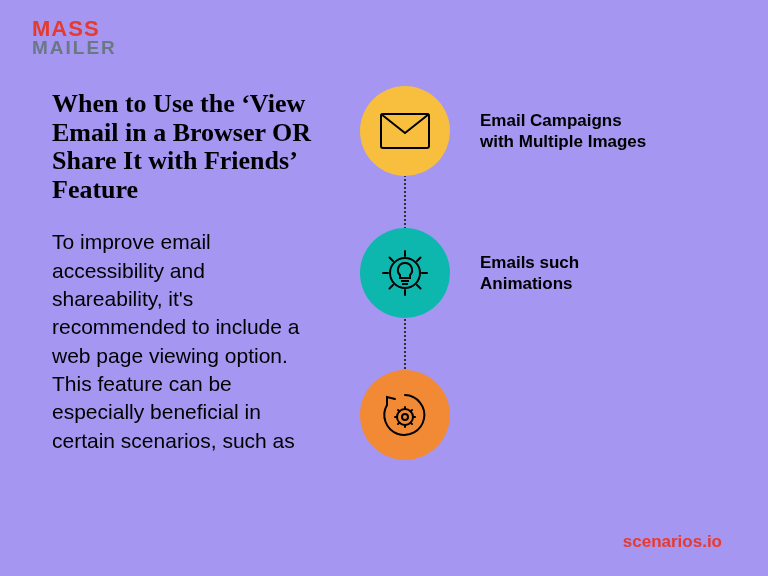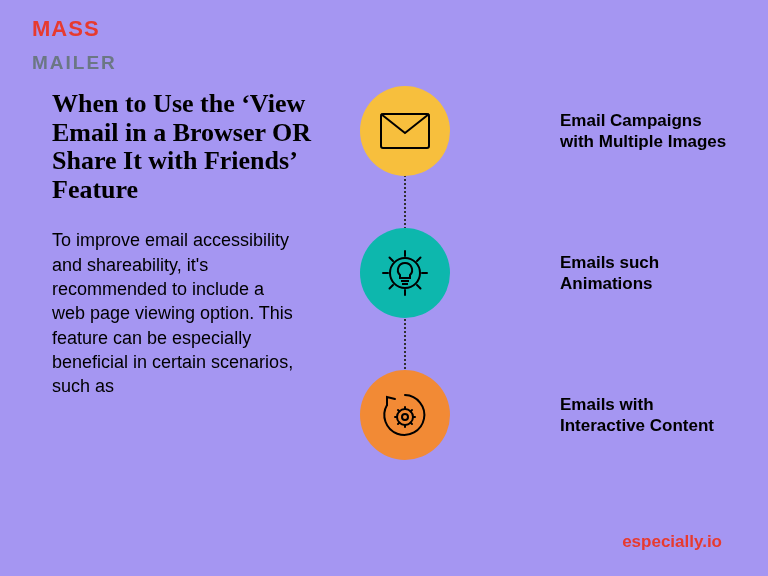--- a/index.html
+++ b/index.html
@@ -28,38 +28,38 @@
     font-weight:700;
     font-size:22px;
     letter-spacing:1px;
     color:var(--red);
   }
   .logo-bottom{
     font-weight:800;
     font-size:19px;
     letter-spacing:2px;
     color:var(--grey);
-    margin-top:16px;
+    margin-top:1px;
   }
   
   .left{
     position:absolute;
     left:52px;top:90px;
     width:280px;
   }
   .heading{
     font-family:Liberation Serif, serif;
     font-weight:700;
     font-size:26px;
     line-height:1.1;
     color:var(--text);
   }
   .body{
     margin-top:24px;
-    font-size:18px;
+    font-size:21px;
     line-height:1.35;
     color:var(--text);
     max-width:250px;
   }
   
   .right{
     position:absolute;
     left:360px;top:86px;
     width:380px;
   }
@@ -71,21 +71,20 @@
     border-left:2px dotted #303030;
     z-index:0;
   }
   .item{
     position:relative;
     display:flex;
     align-items:center;
     gap:30px;
     z-index:1;
     margin-bottom:52px;
-    justify-content:space-between;
   }
   .circ{
     width:90px;height:90px;
     border-radius:50%;
     display:flex;
     align-items:center;
     justify-content:center;
     flex:0 0 90px;
   }
   .c1{background:var(--yellow);}
@@ -180,17 +179,16 @@
             <line x1="16" y1="28" x2="18" y2="28"></line>
             <line x1="34" y1="28" x2="36" y2="28"></line>
             <line x1="19" y1="21" x2="20.5" y2="22.5"></line>
             <line x1="33" y1="21" x2="31.5" y2="22.5"></line>
             <line x1="19" y1="35" x2="20.5" y2="33.5"></line>
             <line x1="33" y1="35" x2="31.5" y2="33.5"></line>
           </g>
         </svg>
       </span>
     </div>
-    <div class="item-label">Emails with Interactive Content</div>
   </div>
 </div>
 
-<div class="footer">especially.io</div>
+<div class="footer">scenarios.io</div>
 
 </body></html>

